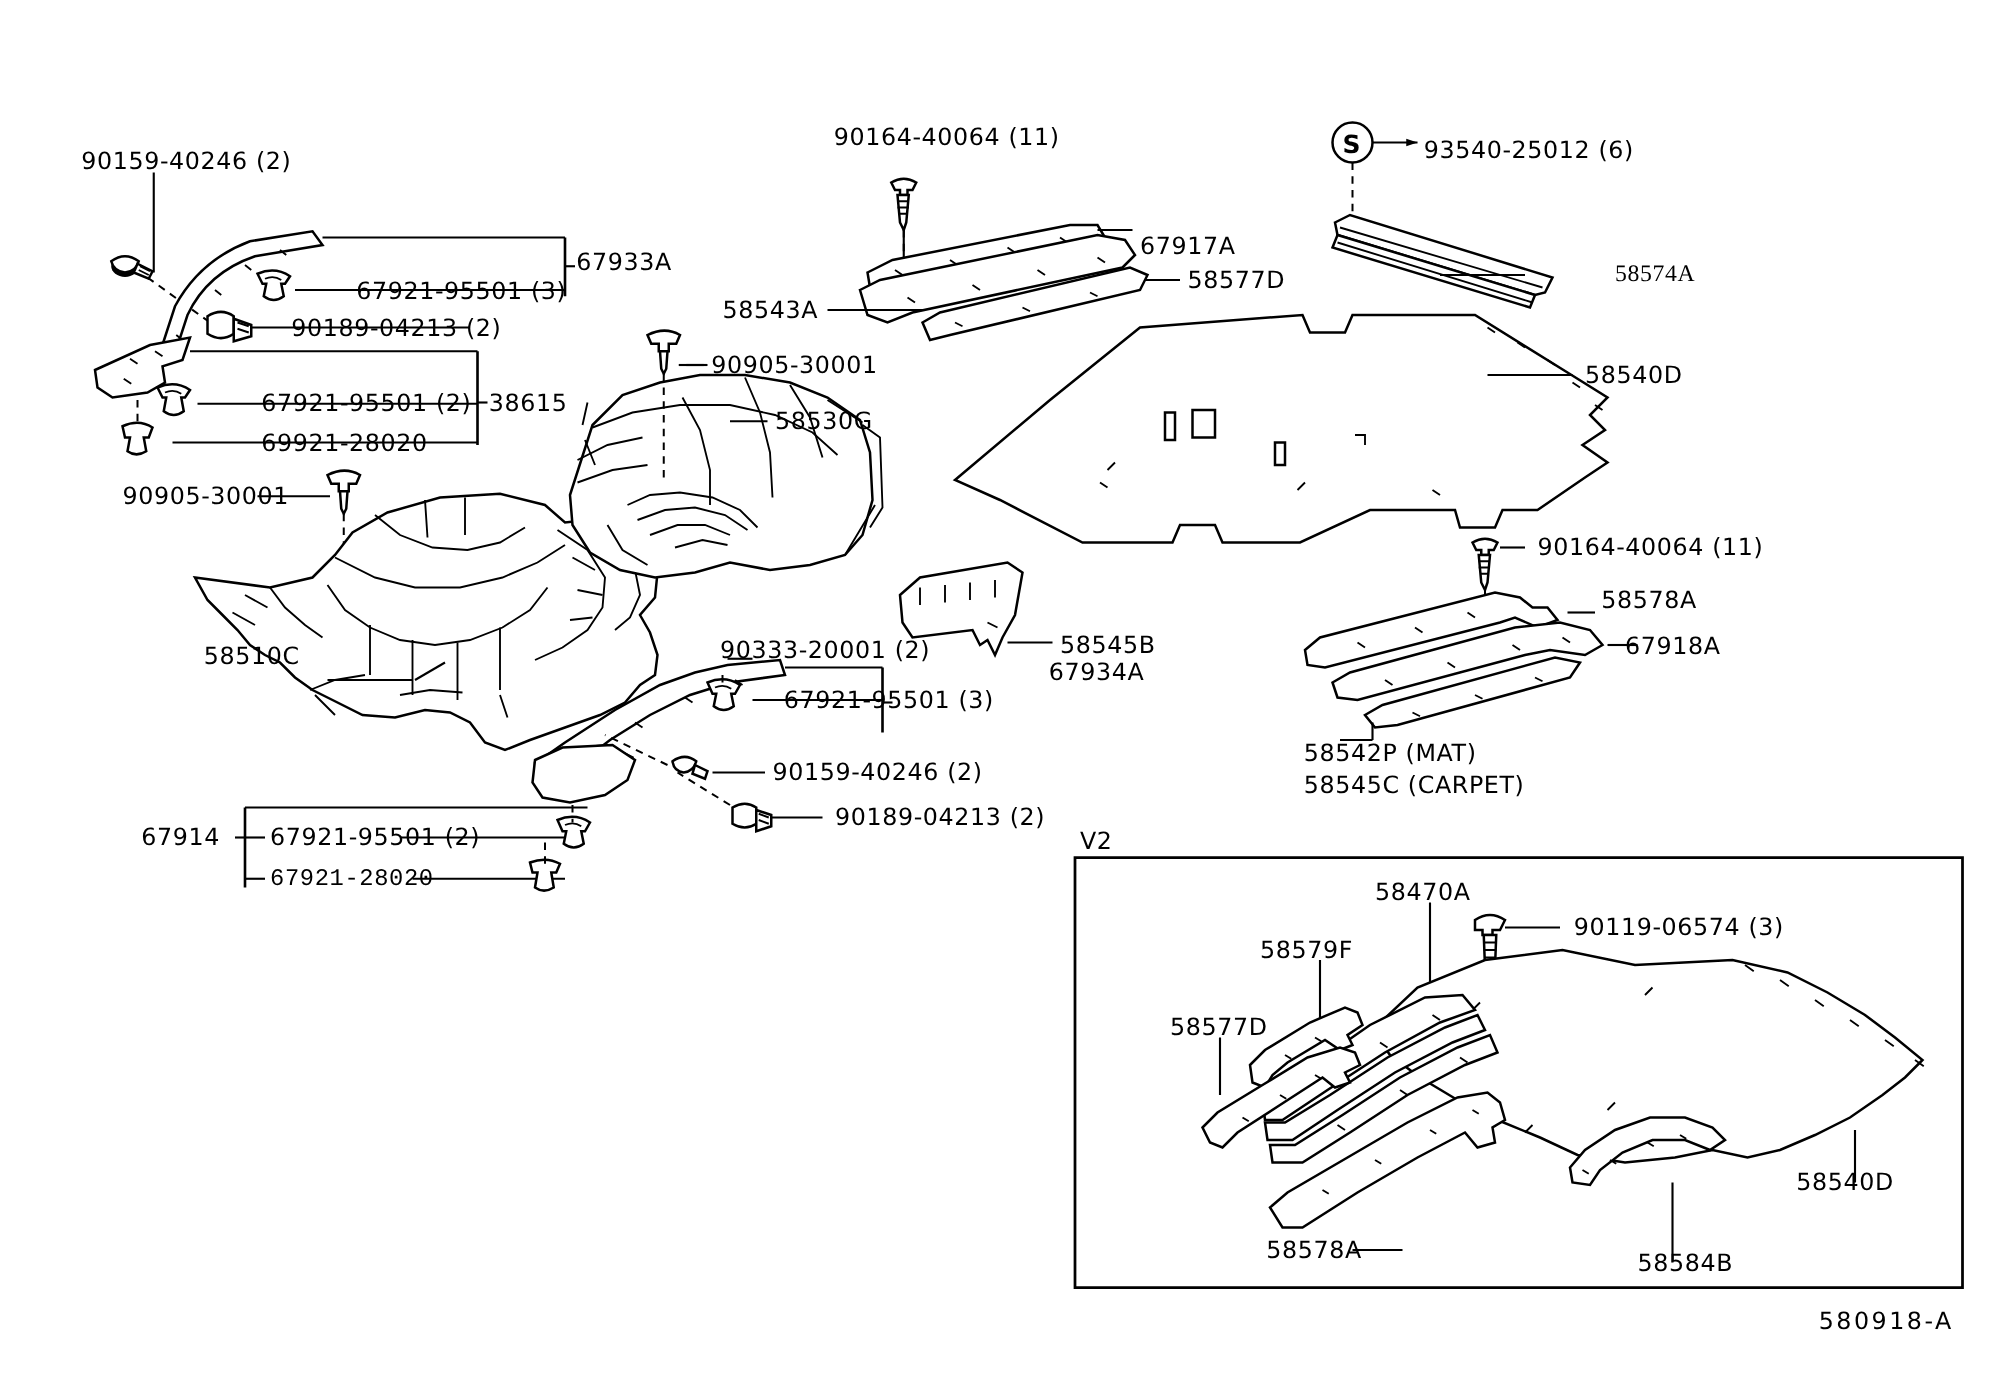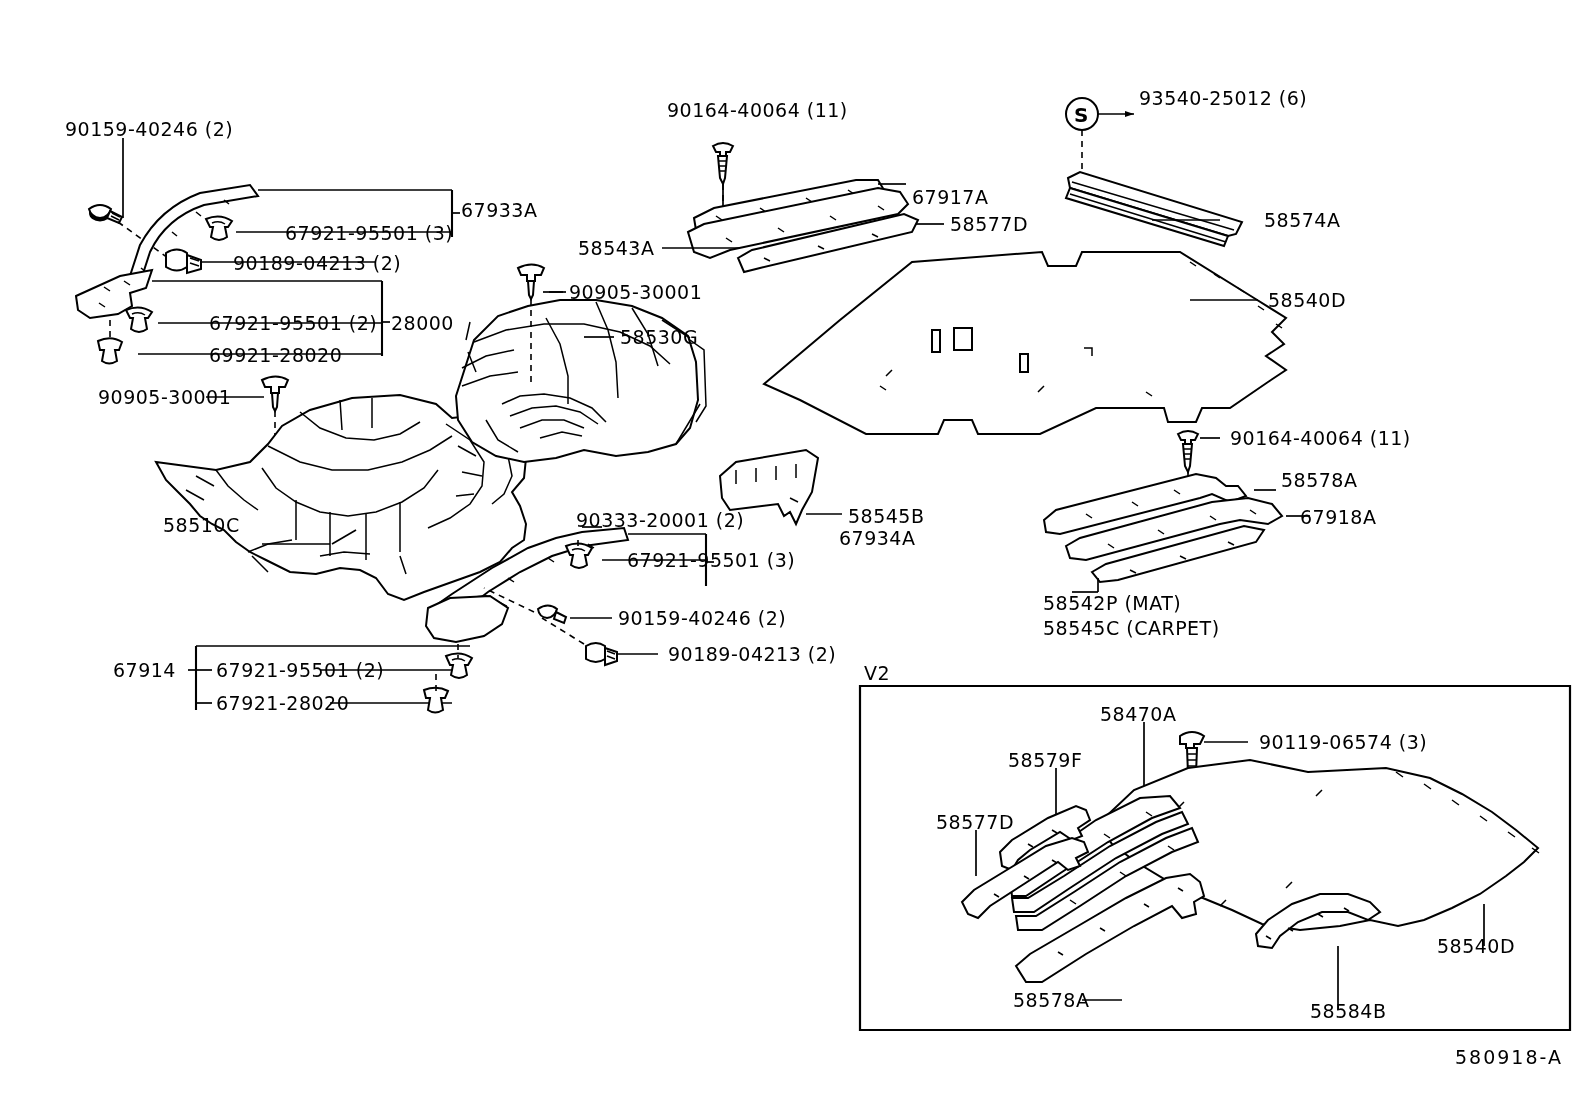--- a/index.html
+++ b/index.html
@@ -343,48 +343,48 @@
     <path class="ln" d="M1082,1000 L1122,1000"></path>
     <path class="ln" d="M1338,1010 L1338,946"></path>
     <path class="ln" d="M1484,946 L1484,904"></path>
 
   </svg>
 
   <div class="lbl" style="left:65px;top:118px;">90159-40246 (2)</div>
   <div class="lbl" style="left:461px;top:199px;">67933A</div>
   <div class="lbl" style="left:285px;top:222px;">67921-95501 (3)</div>
   <div class="lbl" style="left:233px;top:252px;">90189-04213 (2)</div>
-  <div class="lbl" style="left:391px;top:312px;">28000</div>
+  <div class="lbl" style="left:391px;top:312px;">38615</div>
   <div class="lbl" style="left:209px;top:312px;">67921-95501 (2)</div>
   <div class="lbl" style="left:209px;top:344px;">69921-28020</div>
   <div class="lbl" style="left:98px;top:386px;">90905-30001</div>
   <div class="lbl" style="left:163px;top:514px;">58510C</div>
   <div class="lbl" style="left:569px;top:281px;">90905-30001</div>
   <div class="lbl" style="left:620px;top:326px;">58530G</div>
   <div class="lbl" style="left:667px;top:99px;">90164-40064 (11)</div>
   <div class="lbl" style="left:912px;top:186px;">67917A</div>
   <div class="lbl" style="left:950px;top:213px;">58577D</div>
   <div class="lbl" style="left:578px;top:237px;">58543A</div>
-  <div class="lbl" style="left:1139px;top:87px;">93540-25012 (6)</div>
-  <div class="lbl" style="left:1264px;top:209px;">58574A</div>
+  <div class="lbl" style="left:1139px;top:109px;">93540-25012 (6)</div>
+  <div class="lbl" style="left:1292px;top:209px;font-family:Liberation Serif, serif;">58574A</div>
   <div class="lbl" style="left:1268px;top:289px;">58540D</div>
   <div class="lbl" style="left:1230px;top:427px;">90164-40064 (11)</div>
   <div class="lbl" style="left:1281px;top:469px;">58578A</div>
   <div class="lbl" style="left:1300px;top:506px;">67918A</div>
   <div class="lbl" style="left:1043px;top:592px;">58542P  (MAT)</div>
   <div class="lbl" style="left:1043px;top:617px;">58545C  (CARPET)</div>
   <div class="lbl" style="left:848px;top:505px;">58545B</div>
   <div class="lbl" style="left:576px;top:509px;">90333-20001 (2)</div>
   <div class="lbl" style="left:839px;top:527px;">67934A</div>
   <div class="lbl" style="left:627px;top:549px;">67921-95501 (3)</div>
   <div class="lbl" style="left:618px;top:607px;">90159-40246 (2)</div>
   <div class="lbl" style="left:668px;top:643px;">90189-04213 (2)</div>
   <div class="lbl" style="left:113px;top:659px;text-align:right;">67914</div>
   <div class="lbl" style="left:216px;top:659px;">67921-95501 (2)</div>
-  <div class="lbl" style="left:216px;top:692px;">67921-28020</div>
+  <div class="lbl" style="left:216px;top:692px;font-family:Liberation Mono, monospace;">67921-28020</div>
 
   <div class="lbl" style="left:864px;top:662px;">V2</div>
   <div class="lbl" style="left:1100px;top:703px;">58470A</div>
   <div class="lbl" style="left:1259px;top:731px;">90119-06574 (3)</div>
   <div class="lbl" style="left:1008px;top:749px;">58579F</div>
   <div class="lbl" style="left:936px;top:811px;">58577D</div>
   <div class="lbl" style="left:1013px;top:989px;">58578A</div>
   <div class="lbl" style="left:1290px;top:1000px;margin-left:20px;">58584B</div>
   <div class="lbl" style="left:1437px;top:935px;">58540D</div>
 

